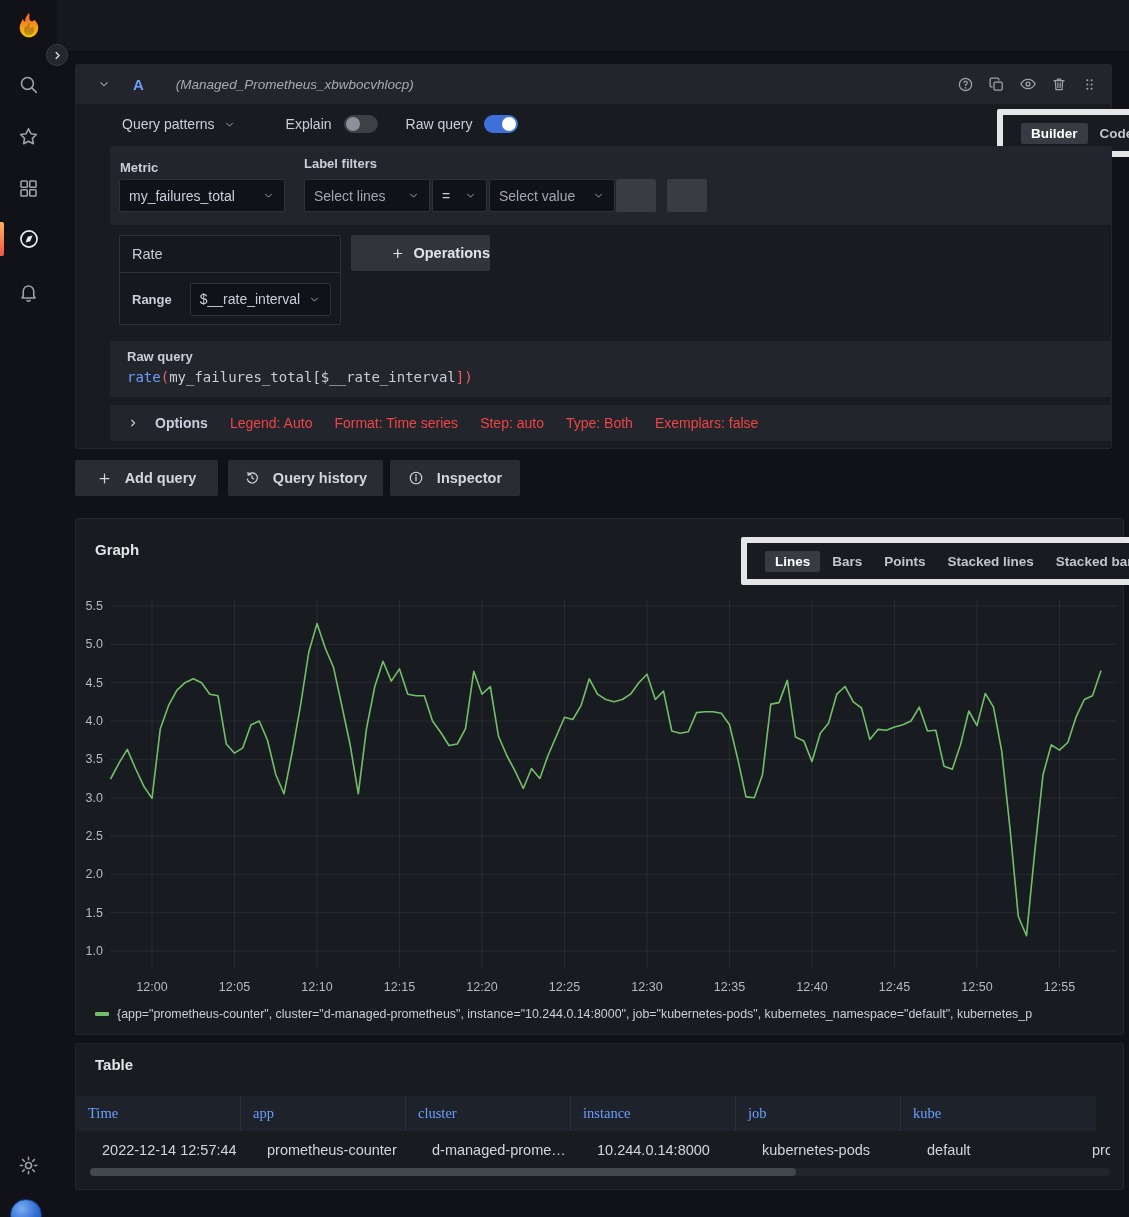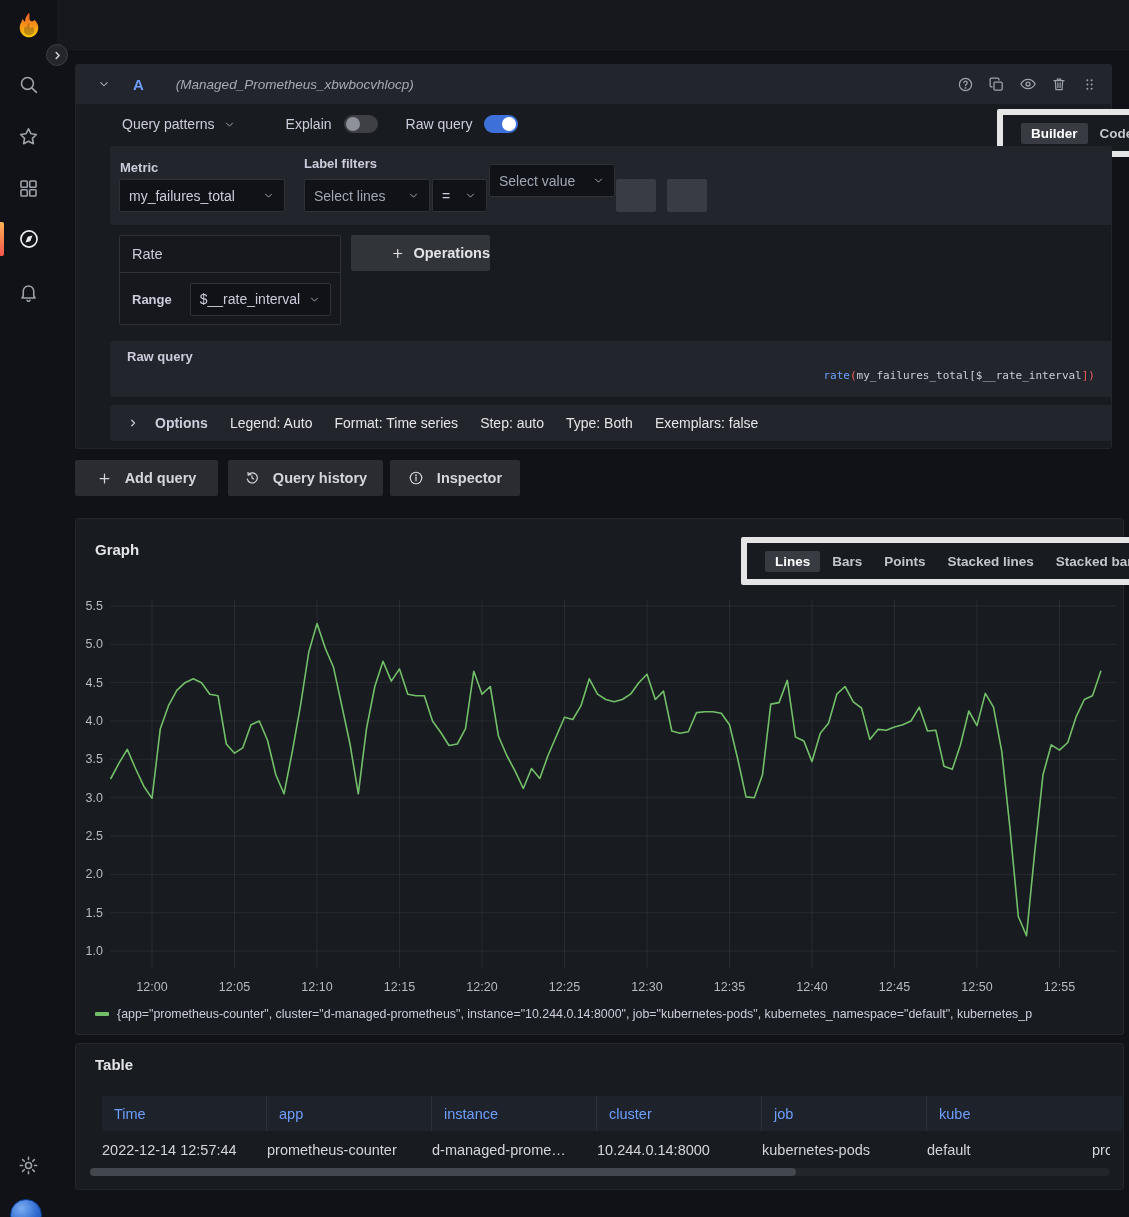--- a/index.html
+++ b/index.html
@@ -74,46 +74,46 @@
   .gbtn { position:absolute; background:rgba(204,204,220,.14); border-radius:2px;
     display:flex; align-items:center; justify-content:center; color:#e3e4e8;padding-left:40px; }
 
   .op-card { left:119px; top:235px; width:222px; height:90px; border:1px solid #2c3235; border-radius:2px; background:#16181d; }
   .op-card-head { height:37px; border-bottom:1px solid #2c3235; display:flex; align-items:center; padding:0 12px;
     font-size:14.5px; color:#ccccdc; }
   .op-card-body { height:52px; display:flex; align-items:center; padding:0 12px; gap:18px; }
 
   .raw-strip { left:110px; top:341px; width:1002px; height:56px; background:#22252b; border-radius:2px; padding:8px 17px; }
   .raw-title { font-size:13px; font-weight:bold; color:#ccccdc; }
-  .raw-code { margin-top:5px; font-family:"DejaVu Sans Mono", monospace; font-size:11px;text-align:right; }
+  .raw-code { margin-top:5px; font-family:"DejaVu Sans Mono", monospace; font-size:14px; }
   .tok-fn { color:#6e9fff; } .tok-p { color:#f05f5f; } .tok-id { color:#c9cdd6; }
 
   .opts-strip { left:110px; top:405px; width:1002px; height:36px; background:#22252b; border-radius:2px;
     display:flex; align-items:center; padding:0 17px; gap:22px; }
   .opts-strip .t { font-weight:bold; color:#ccccdc; }
-  .opts-strip .o { color:#e5e5e5; }
+  .opts-strip .o { color:#ef4444; }
 
   .act-btn { position:absolute; top:460px; height:36px; background:rgba(204,204,220,.14); border-radius:2px;
     display:flex; align-items:center; justify-content:center; gap:13px; color:#d5d6dc; font-weight:bold; font-size:14.5px; }
 
   
   .gpanel { left:75px; top:518px; width:1049px; height:517px; background:#181b1f;
     border:1px solid #23262b; border-radius:3px; overflow:hidden; }
   .panel-title { position:absolute; font-size:15px; font-weight:bold; color:#e3e4e8; }
   #chart-svg text { fill:#b6b9c0; font-size:12.5px; font-family:"Liberation Sans", sans-serif; }
   #chart-svg .grid { stroke:rgba(204,204,220,.09); stroke-width:1; }
   #chart-svg .series { fill:none; stroke-width:1.6; stroke-linejoin:round; stroke-linecap:round; }
   .legend-row { left:95px; top:1005px; width:1027px; height:18px; display:flex; align-items:center; gap:8px;
     overflow:hidden; white-space:nowrap; font-size:12.4px; color:#ccccdc; }
   .legend-dash { width:14px; height:4px; border-radius:1px; flex:0 0 auto; }
 
   
   .tpanel { left:75px; top:1043px; width:1049px; height:147px; background:#181b1f;
     border:1px solid #23262b; border-radius:3px; overflow:hidden; }
-  .thead { left:102px; top:1096px; width:1020px; height:35px; display:flex; background:#1e222a; overflow:hidden; }
+  .thead { left:76px; top:1096px; width:1020px; height:35px; display:flex; background:#1e222a; overflow:hidden;font-family:Liberation Serif, serif; }
   .th { width:165px; flex:0 0 auto; display:flex; align-items:center; padding:0 12px;
     color:#6e9fff; font-size:14.5px; border-right:1px solid #2c3136; overflow:hidden; white-space:nowrap; }
   .trow { left:90px; top:1131px; width:1020px; height:37px; display:flex; overflow:hidden; }
   .td { width:165px; flex:0 0 auto; display:flex; align-items:center; padding:0 12px;
     color:#d4d5da; font-size:14.5px; overflow:hidden; white-space:nowrap; }
   .hscroll-track { left:90px; top:1168px; width:1020px; height:8px; background:#22252a; border-radius:4px; }
   .hscroll-thumb { left:90px; top:1168px; width:706px; height:8px; background:#43484f; border-radius:4px; }
 </style>
 </head>
 <body>
@@ -320,21 +320,21 @@
   <svg class="ic chev" viewBox="0 0 24 24" width="13" height="13">
       <path d="M6.5 9.5L12 15l5.5-5.5"></path>
     </svg>
 </div>
 <div class="select" style="left:432px; top:179px; width:55px;">
   <span>=</span>
   <svg class="ic chev" viewBox="0 0 24 24" width="13" height="13">
       <path d="M6.5 9.5L12 15l5.5-5.5"></path>
     </svg>
 </div>
-<div class="select" style="left:489px; top:164px; width:126px;text-align:center;">
+<div class="select" style="left:489px; top:179px; width:126px;text-align:center;">
   <span class="ph">Select value</span>
   <svg class="ic chev" viewBox="0 0 24 24" width="13" height="13">
       <path d="M6.5 9.5L12 15l5.5-5.5"></path>
     </svg>
 </div>
 <div class="gbtn" style="left:616px; top:179px; width:33px; height:33px;">
   <svg class="ic" viewBox="0 0 24 24" width="14" height="14" style="stroke-width:2.2">
       <path d="M6 6l12 12M18 6L6 18"></path>
     </svg>
 </div>
@@ -462,22 +462,22 @@
 <div class="abs legend-row">
   <span class="legend-dash" style="background: rgb(115, 191, 105);"></span>
   <span>{app="prometheus-counter", cluster="d-managed-prometheus", instance="10.244.0.14:8000", job="kubernetes-pods", kubernetes_namespace="default", kubernetes_p</span>
 </div>
 
 <div class="abs tpanel"></div>
 <div class="panel-title" style="left:95px; top:1056px;">Table</div>
 <div class="abs thead">
   <span class="th">Time</span>
   <span class="th">app</span>
+  <span class="th">cluster</span>
   <span class="th">instance</span>
-  <span class="th">cluster</span>
   <span class="th">job</span>
   <span class="th" style="border-right:none;">kube</span>
 </div>
 <div class="abs trow">
   <span class="td">2022-12-14 12:57:44</span>
   <span class="td">prometheus-counter</span>
   <span class="td">d-managed-prome…</span>
   <span class="td">10.244.0.14:8000</span>
   <span class="td">kubernetes-pods</span>
   <span class="td">default</span>

